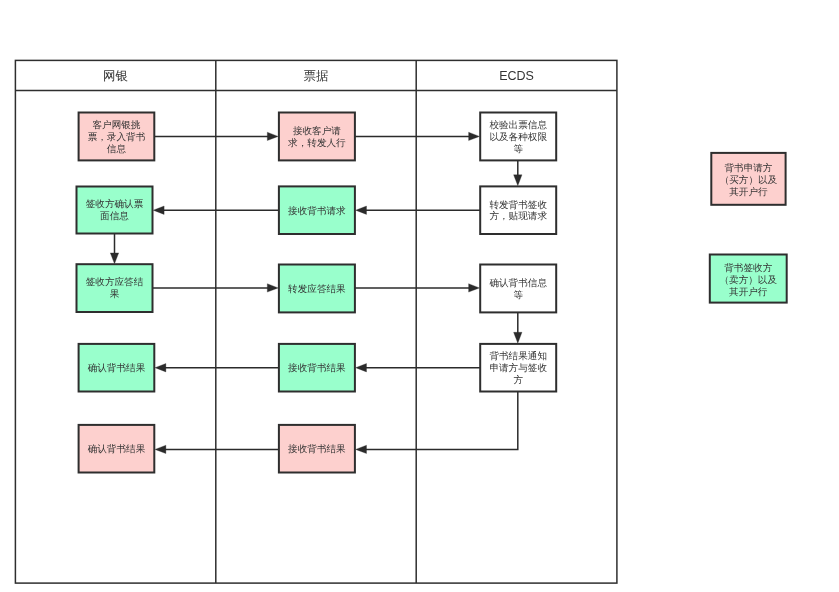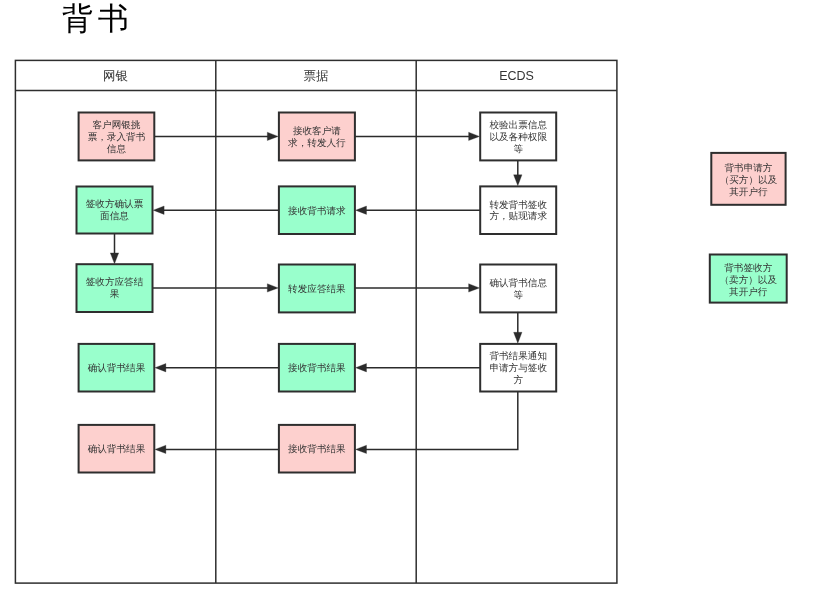--- a/index.html
+++ b/index.html
@@ -11,21 +11,20 @@
   svg#chart{position:absolute;left:0;top:0;display:block;}
   svg#chart text{-webkit-font-smoothing:antialiased;}
   .lane-hdr{fill:#333333;}
   .node-txt{fill:#333333;}
   .legend-txt{fill:#333333;}
 </style>
 </head>
 <body>
 
 <div id="stage">
-  <div id="title">背书</div>
   <svg id="chart" width="839" height="592" viewBox="0 0 839 592">
     <g id="lane-grid">
         <rect x="15.4" y="60.4" width="601.5" height="522.7" fill="none" stroke="#2e2e2e" stroke-width="1.5"></rect>
         <line x1="15.4" y1="90.4" x2="616.9" y2="90.4" stroke="#2e2e2e" stroke-width="1.5"></line>
         <line x1="215.8" y1="60.4" x2="215.8" y2="583.1" stroke="#2e2e2e" stroke-width="1.5"></line>
         <line x1="416.2" y1="60.4" x2="416.2" y2="583.1" stroke="#2e2e2e" stroke-width="1.5"></line>
       </g>
     <g id="lane-headers">
         <text x="115.6" y="80" font-size="12.5" text-anchor="middle" class="lane-hdr" fill="#333333">网银</text>
         <text x="316" y="80" font-size="12.5" text-anchor="middle" class="lane-hdr" fill="#333333">票据</text>

